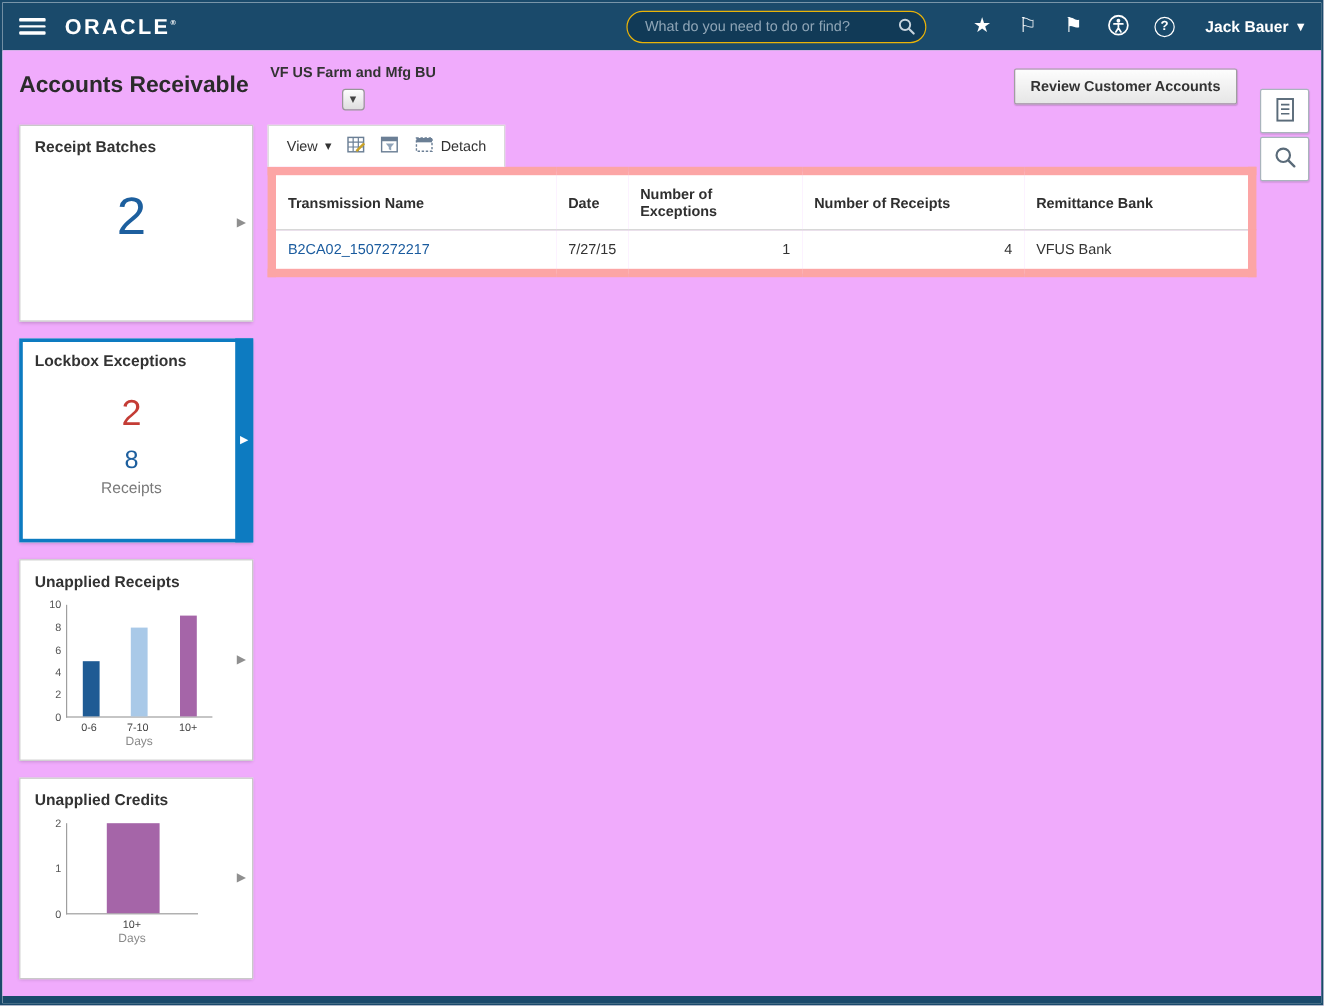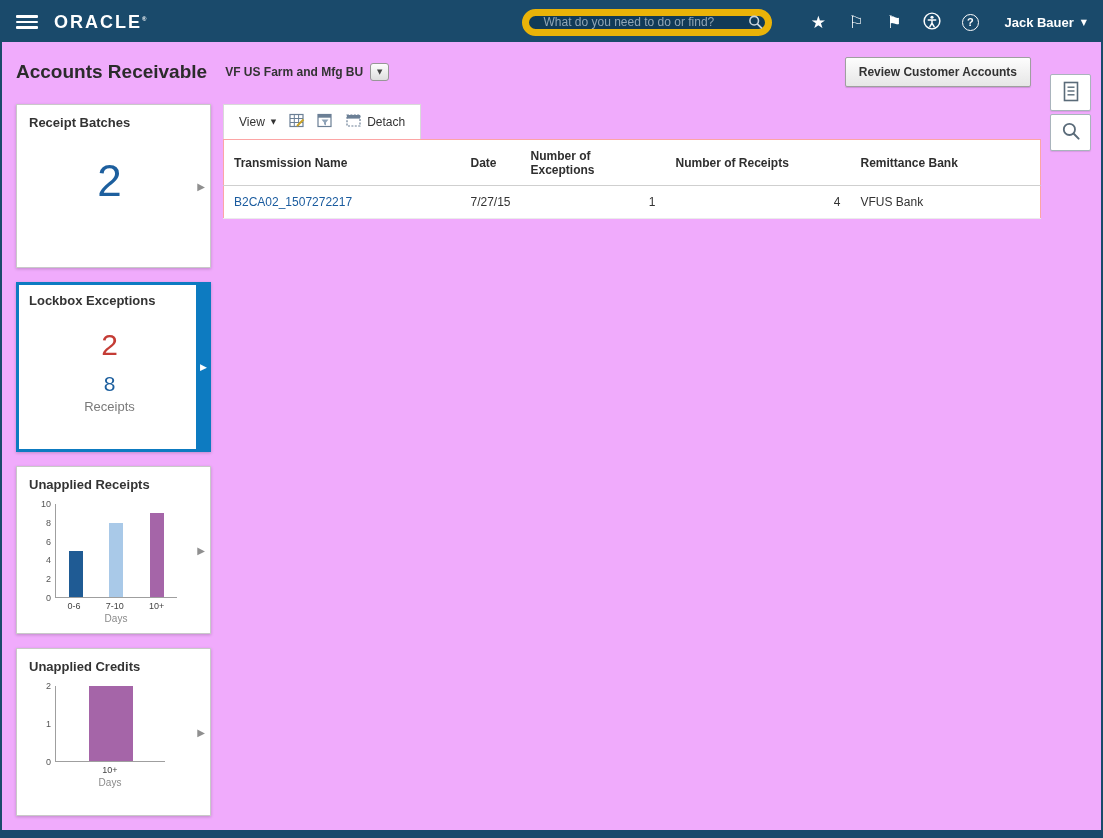--- a/index.html
+++ b/index.html
@@ -16,35 +16,35 @@
   [data-interactable="true"]{cursor:pointer;}
   button{font-family:inherit;}
 
   
   .topbar{height:40px;background:var(--navy);display:flex;align-items:center;padding:0 14px;gap:16px;flex:0 0 auto;}
   .hamburger{background:none;border:0;display:flex;flex-direction:column;gap:3px;width:22px;padding:2px 0;}
   .hamburger i{display:block;height:2.5px;background:#fff;border-radius:1px;}
   .brand{color:#fff;font-size:18px;font-weight:bold;letter-spacing:2px;}
   .brand sup{font-size:6px;letter-spacing:0;vertical-align:super;}
   .search-wrap{margin-left:auto;position:relative;}
-  .search-input{width:250px;height:27px;border-radius:14px;background:#113a57;border:7px solid #eab308;color:#d4dde5;padding:0 32px 0 14px;font-size:12px;outline:none;}
+  .search-input{width:250px;height:27px;border-radius:14px;background:#113a57;border:1px solid #eab308;color:#d4dde5;padding:0 32px 0 14px;font-size:12px;outline:none;}
   .search-input::placeholder{color:#8fa5b6;}
   .search-ic{position:absolute;right:9px;top:50%;transform:translateY(-50%);display:flex;}
   .top-icons{display:flex;align-items:center;gap:6px;margin-left:14px;}
   .tbtn{width:32px;height:30px;display:flex;align-items:center;justify-content:center;background:none;border:0;color:#fff;}
   .glyph{font-family:"DejaVu Sans",sans-serif;font-size:17px;color:#fff;line-height:1;}
   .circle-q{width:17px;height:17px;border:1.5px solid #fff;border-radius:50%;display:flex;align-items:center;justify-content:center;font-size:11px;font-weight:bold;color:#fff;}
   .user-menu{display:flex;align-items:center;gap:7px;color:#fff;font-weight:bold;font-size:13px;margin-left:2px;background:none;border:0;}
   .caret-down{font-family:"DejaVu Sans",sans-serif;font-size:8px;color:#fff;}
 
   
   .content{flex:1 1 auto;position:relative;padding:0 14px;background:#f0abfc;overflow:hidden;}
   .page-header{display:flex;align-items:center;height:52px;margin-top:4px;gap:18px;padding-right:56px;}
   .page-title{font-size:19px;font-weight:bold;color:#2b2b2b;}
-  .bu{display:flex;align-items:center;gap:7px;}
+  .bu{display:flex;align-items:center;gap:7px;flex-direction:column;}
   .bu-label{font-weight:bold;font-size:12px;color:#333;}
   .bu-dd{width:19px;height:18px;border:1px solid #979797;border-radius:3px;background:linear-gradient(#fdfdfd,#dedede);display:flex;align-items:center;justify-content:center;}
   .bu-dd .dk{color:#444;font-family:"DejaVu Sans",sans-serif;font-size:7px;}
   .spacer{flex:1;}
   .review-btn{padding:7px 13px;font-size:12px;font-weight:bold;color:#333;background:linear-gradient(#fdfdfd,#e6e6e6);border:1px solid #9f9f9f;border-radius:2px;box-shadow:0 1px 1px rgba(0,0,0,.15);}
 
   .side-rail{position:absolute;top:32px;right:10px;display:flex;flex-direction:column;gap:3px;}
   .rail-btn{width:41px;height:37px;background:#fff;border:1px solid #a9b4bc;border-radius:2px;display:flex;align-items:center;justify-content:center;box-shadow:0 1px 1px rgba(0,0,0,.1);}
 
   .body-grid{display:flex;gap:12px;align-items:flex-start;margin-top:6px;}
@@ -73,21 +73,21 @@
   .bar{width:var(--bw);}
   .x-cats{display:flex;justify-content:space-around;width:var(--pw);font-size:9px;color:#444;margin-top:3px;}
   .x-label{text-align:center;width:var(--pw);font-size:10px;color:#8a8a8a;margin-top:2px;}
 
   
   .main{width:817px;flex:0 0 auto;}
   .toolbar{display:inline-flex;align-items:center;border:1px solid #d9d9d9;border-bottom:0;background:#fff;padding:5px 8px;}
   .tb-btn{background:none;border:0;font-size:12px;color:#333;display:flex;align-items:center;gap:6px;padding:4px 7px;}
   .mini-caret{font-family:"DejaVu Sans",sans-serif;font-size:7px;color:#333;}
   .tb-icon{background:none;border:0;display:flex;align-items:center;justify-content:center;width:28px;height:24px;}
-  .tbl{border-collapse:collapse;width:817px;table-layout:fixed;border:1px solid #fca5a5;}
+  .tbl{border-collapse:collapse;width:817px;table-layout:fixed;border:7px solid #fca5a5;}
   .tbl th{font-size:12px;font-weight:bold;color:#2f2f2f;text-align:left;padding:9px 10px 8px;border-bottom:1px solid #cfcfcf;background:#fff;}
   .tbl td{font-size:12px;color:#333;padding:9px 10px;border-bottom:1px solid #ebebeb;background:#fff;}
   .num{text-align:right;}
   .link{color:var(--link);text-decoration:none;}
 
   .bottombar{height:6px;background:var(--navy);flex:0 0 auto;}
 </style>
 </head>
 <body>
 

